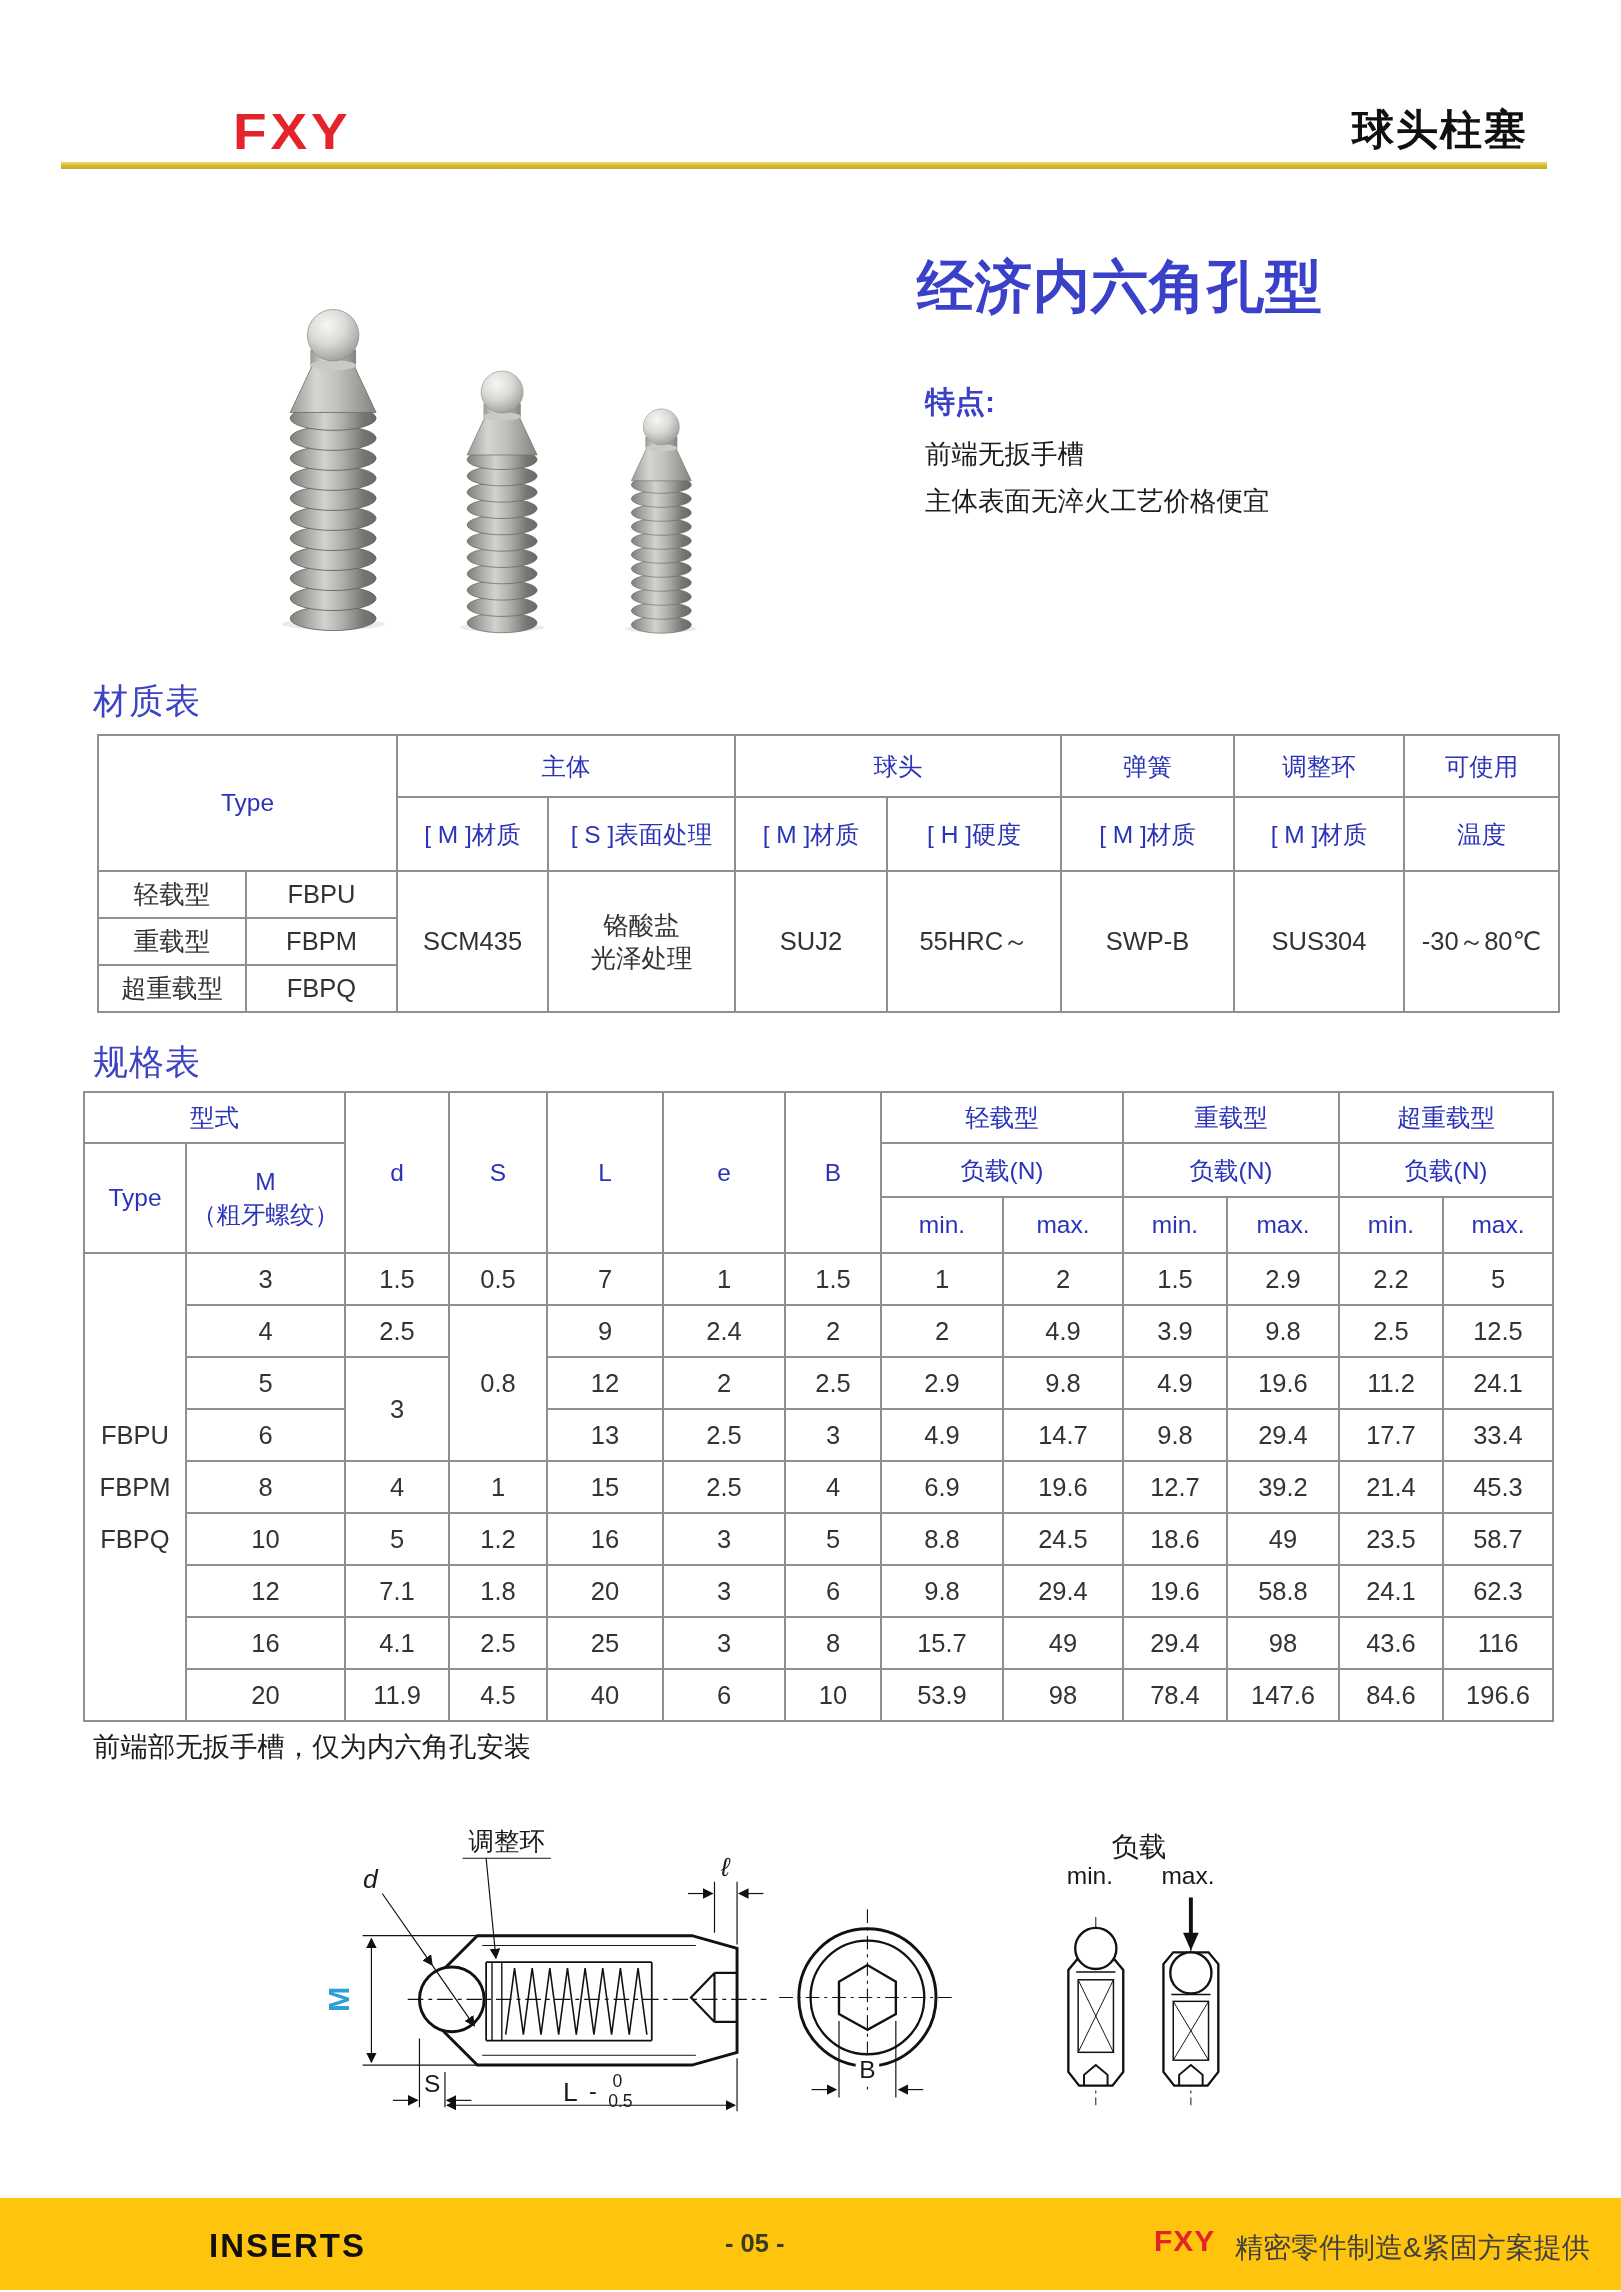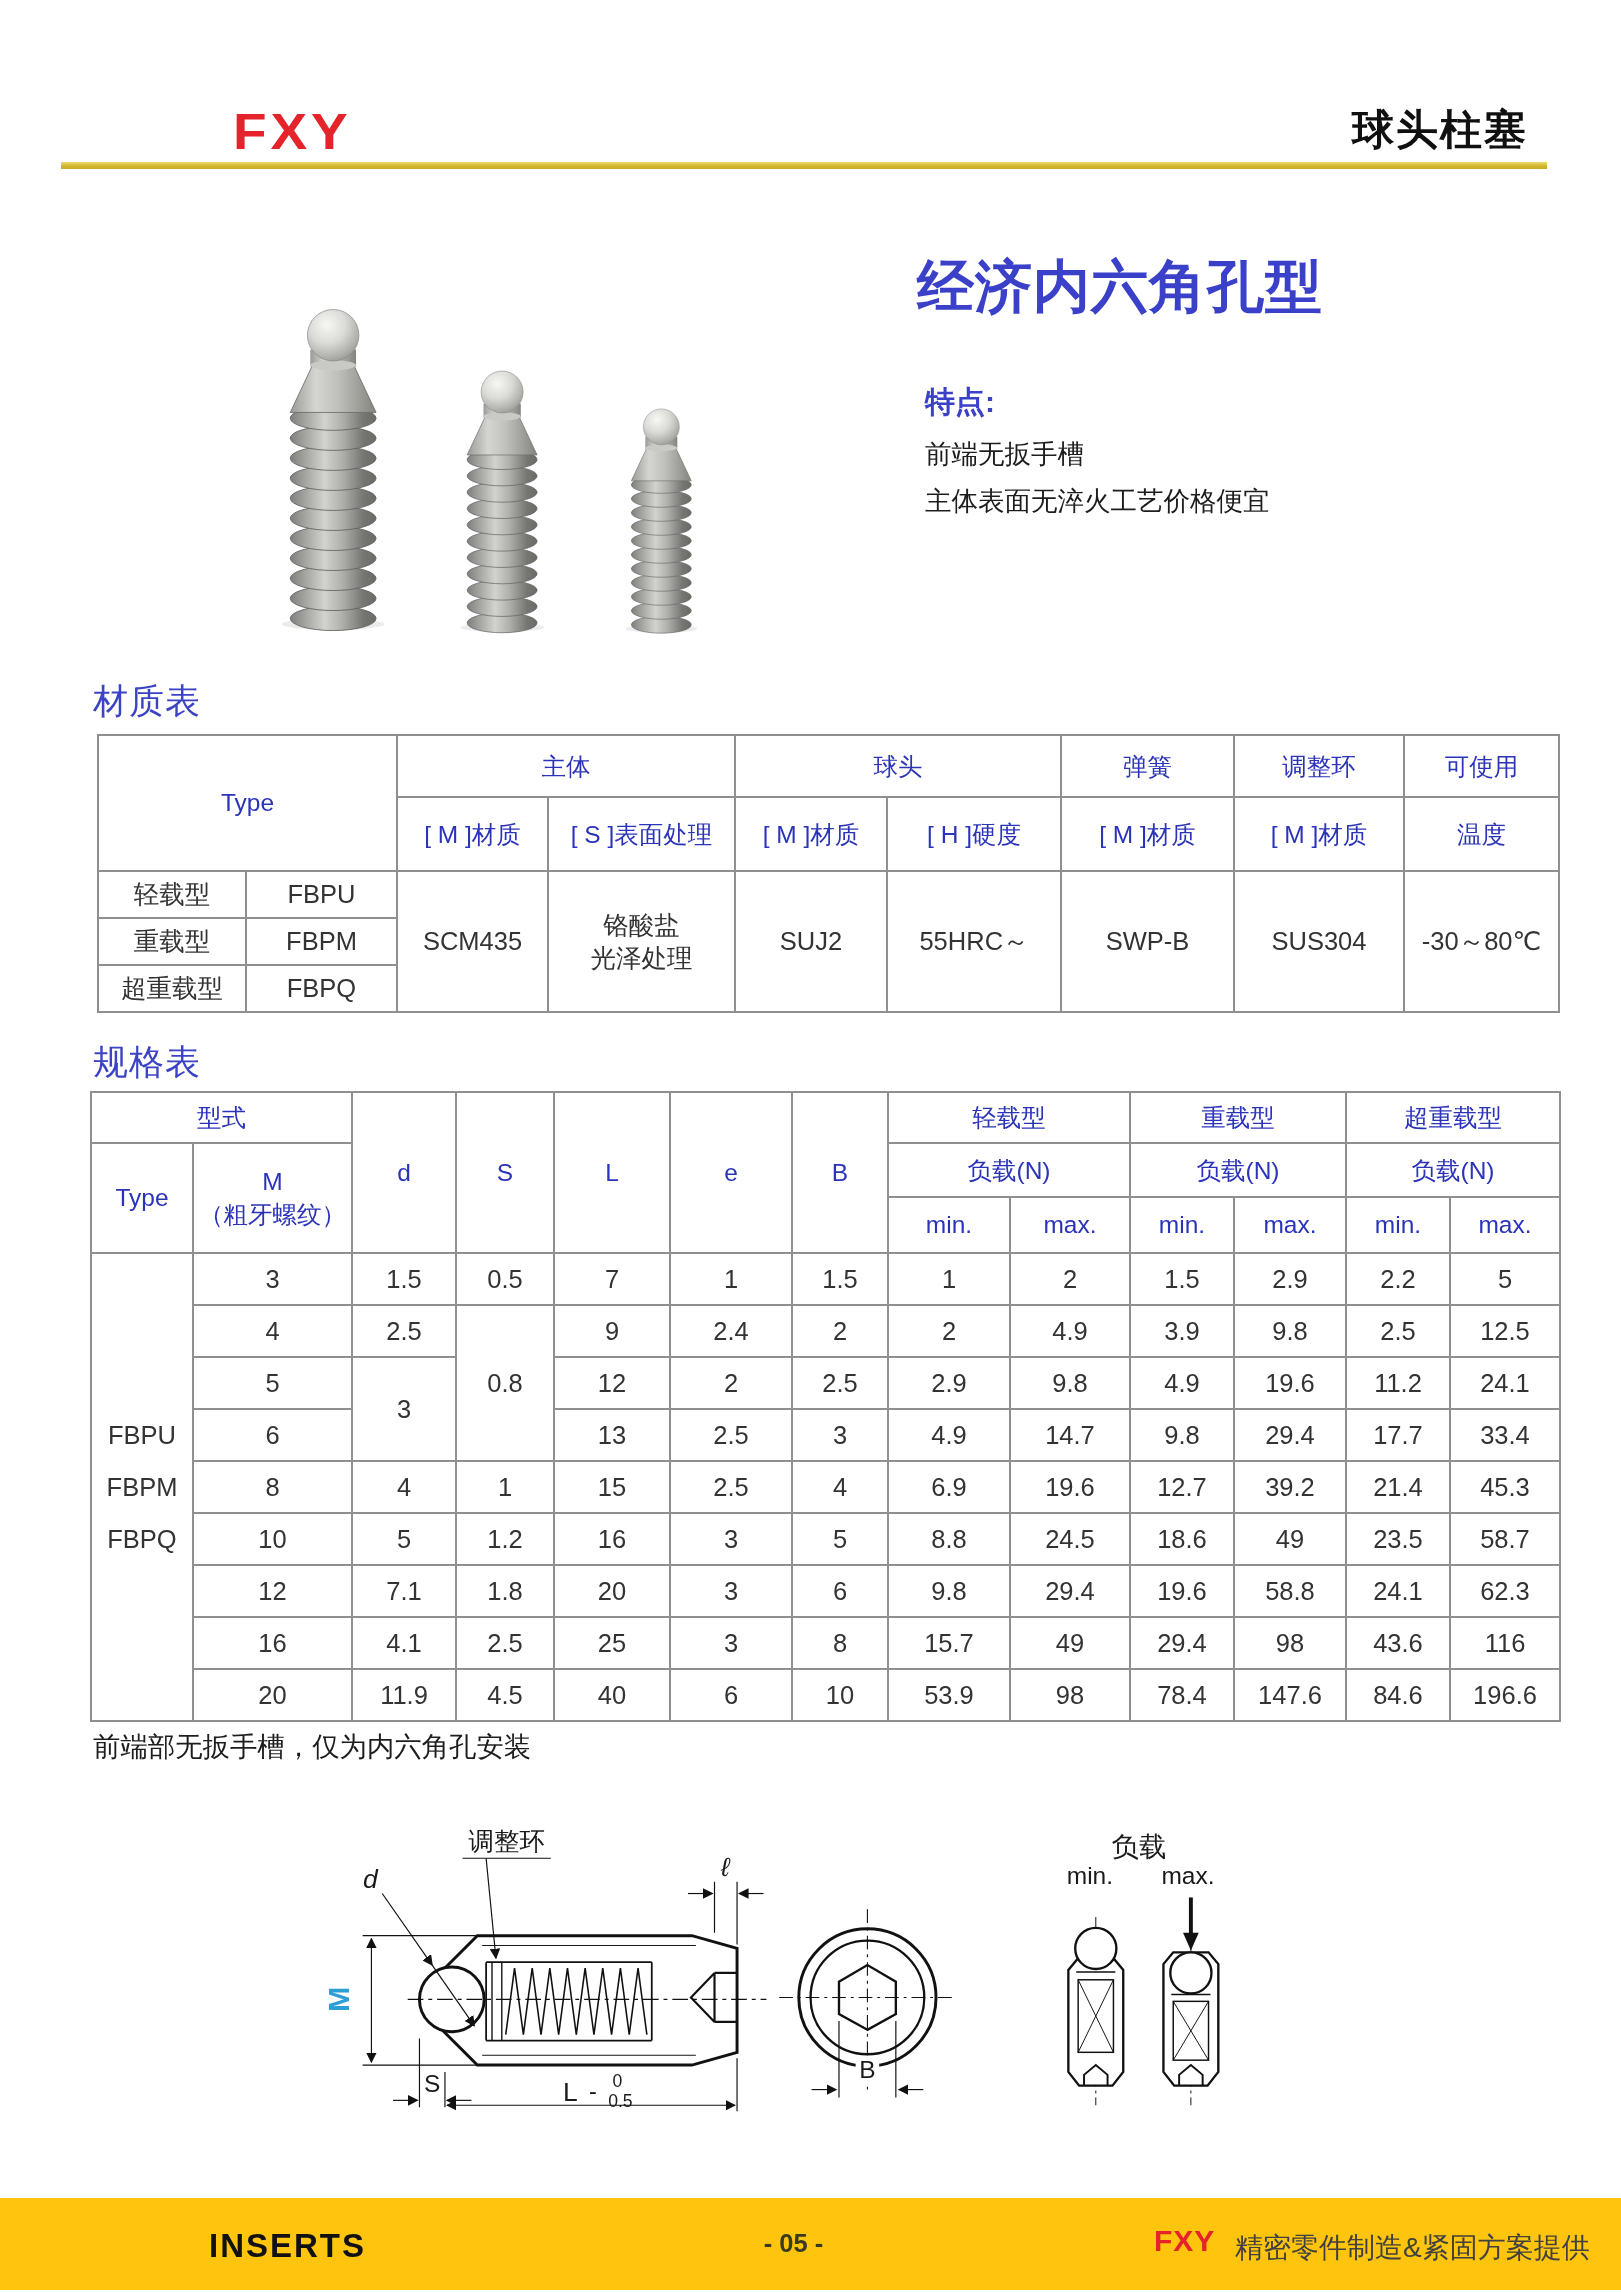--- a/index.html
+++ b/index.html
@@ -21,29 +21,29 @@
 
   
   .sec-heading{font-size:35px;color:#3d44c4;font-weight:500;letter-spacing:1px;}
 
   
   table{border-collapse:collapse;table-layout:fixed;}
   th,td{border:2.9px solid #8f8f8f;text-align:center;vertical-align:middle;padding:0;overflow:hidden;}
   th{color:#2b33b8;font-weight:400;font-size:24.5px;}
   td{color:#333;font-size:25.5px;}
   .mat{left:97px;top:734px;width:1461px;}
-  .spec{left:90px;top:1091px;width:1466px;padding-left:12px;}
+  .spec{left:83px;top:1091px;width:1466px;padding-left:12px;}
   .two-line{line-height:33px;}
   .type-cell span{display:block;line-height:52px;}
   .note{left:93px;top:1729px;font-size:27.4px;color:#1d1d1d;}
 
   
   .footer{left:0;top:2198px;width:1621px;height:92px;background:#ffc40d;}
   .footer-left{left:209px;top:29px;font-size:33px;font-weight:bold;color:#111;letter-spacing:2px;}
-  .footer-page{left:725px;top:31px;width:137px;text-align:center;font-size:25.5px;font-weight:bold;color:#3a3a20;}
+  .footer-page{left:725px;top:31px;width:137px;text-align:left;font-size:25.5px;font-weight:bold;color:#3a3a20;}
   .footer-brand{left:1154px;top:25.5px;font-size:30px;font-weight:900;color:#e5232b;letter-spacing:1px;}
   .footer-tagline{left:1235px;top:31px;font-size:28px;color:#404040;}
 
   svg text{font-family:"Liberation Sans","DejaVu Sans",sans-serif;}
 </style>
 </head>
 <body>
 
 <div id="page">
 

